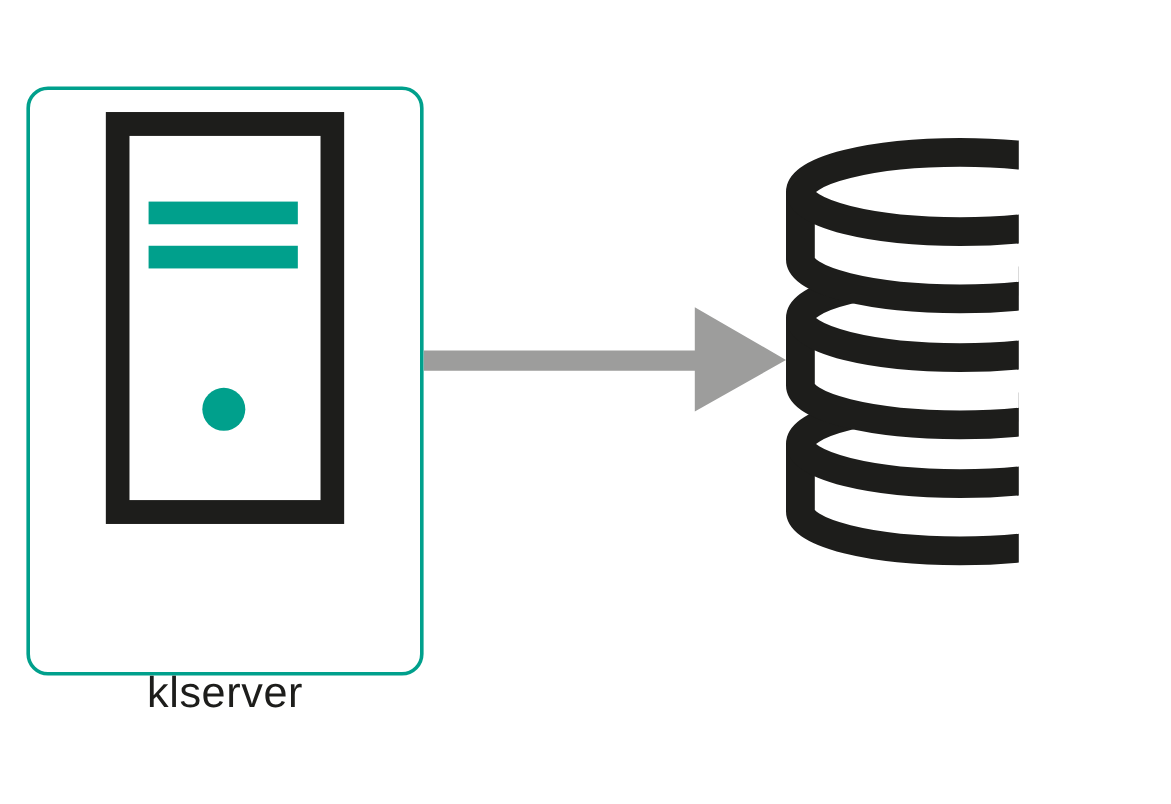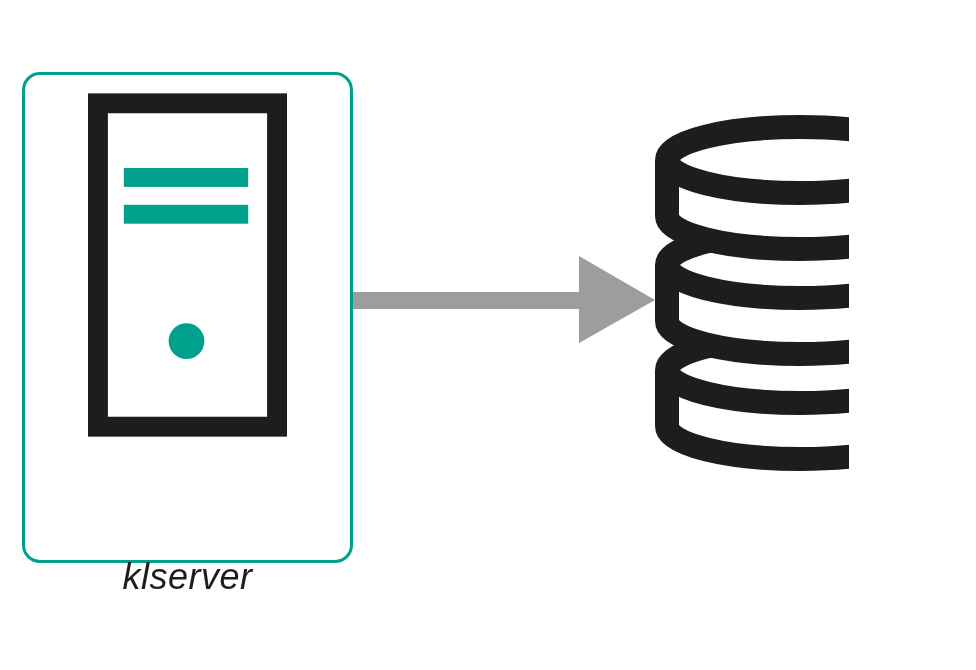--- a/index.html
+++ b/index.html
@@ -12,21 +12,20 @@
   body {
     background: var(--bg);
     font-family: "Liberation Sans", sans-serif;
   }
   .canvas {
     position: relative;
     width: 849px;
     height: 670px;
     background: var(--bg);
     overflow: hidden;
-    font-style: italic;
   }
   .node-box {
     position: absolute;
     left: 22px;
     top: 72px;
     width: 331px;
     height: 491px;
     box-sizing: border-box;
     border: 3px solid var(--accent-teal);
     border-radius: 18px;

